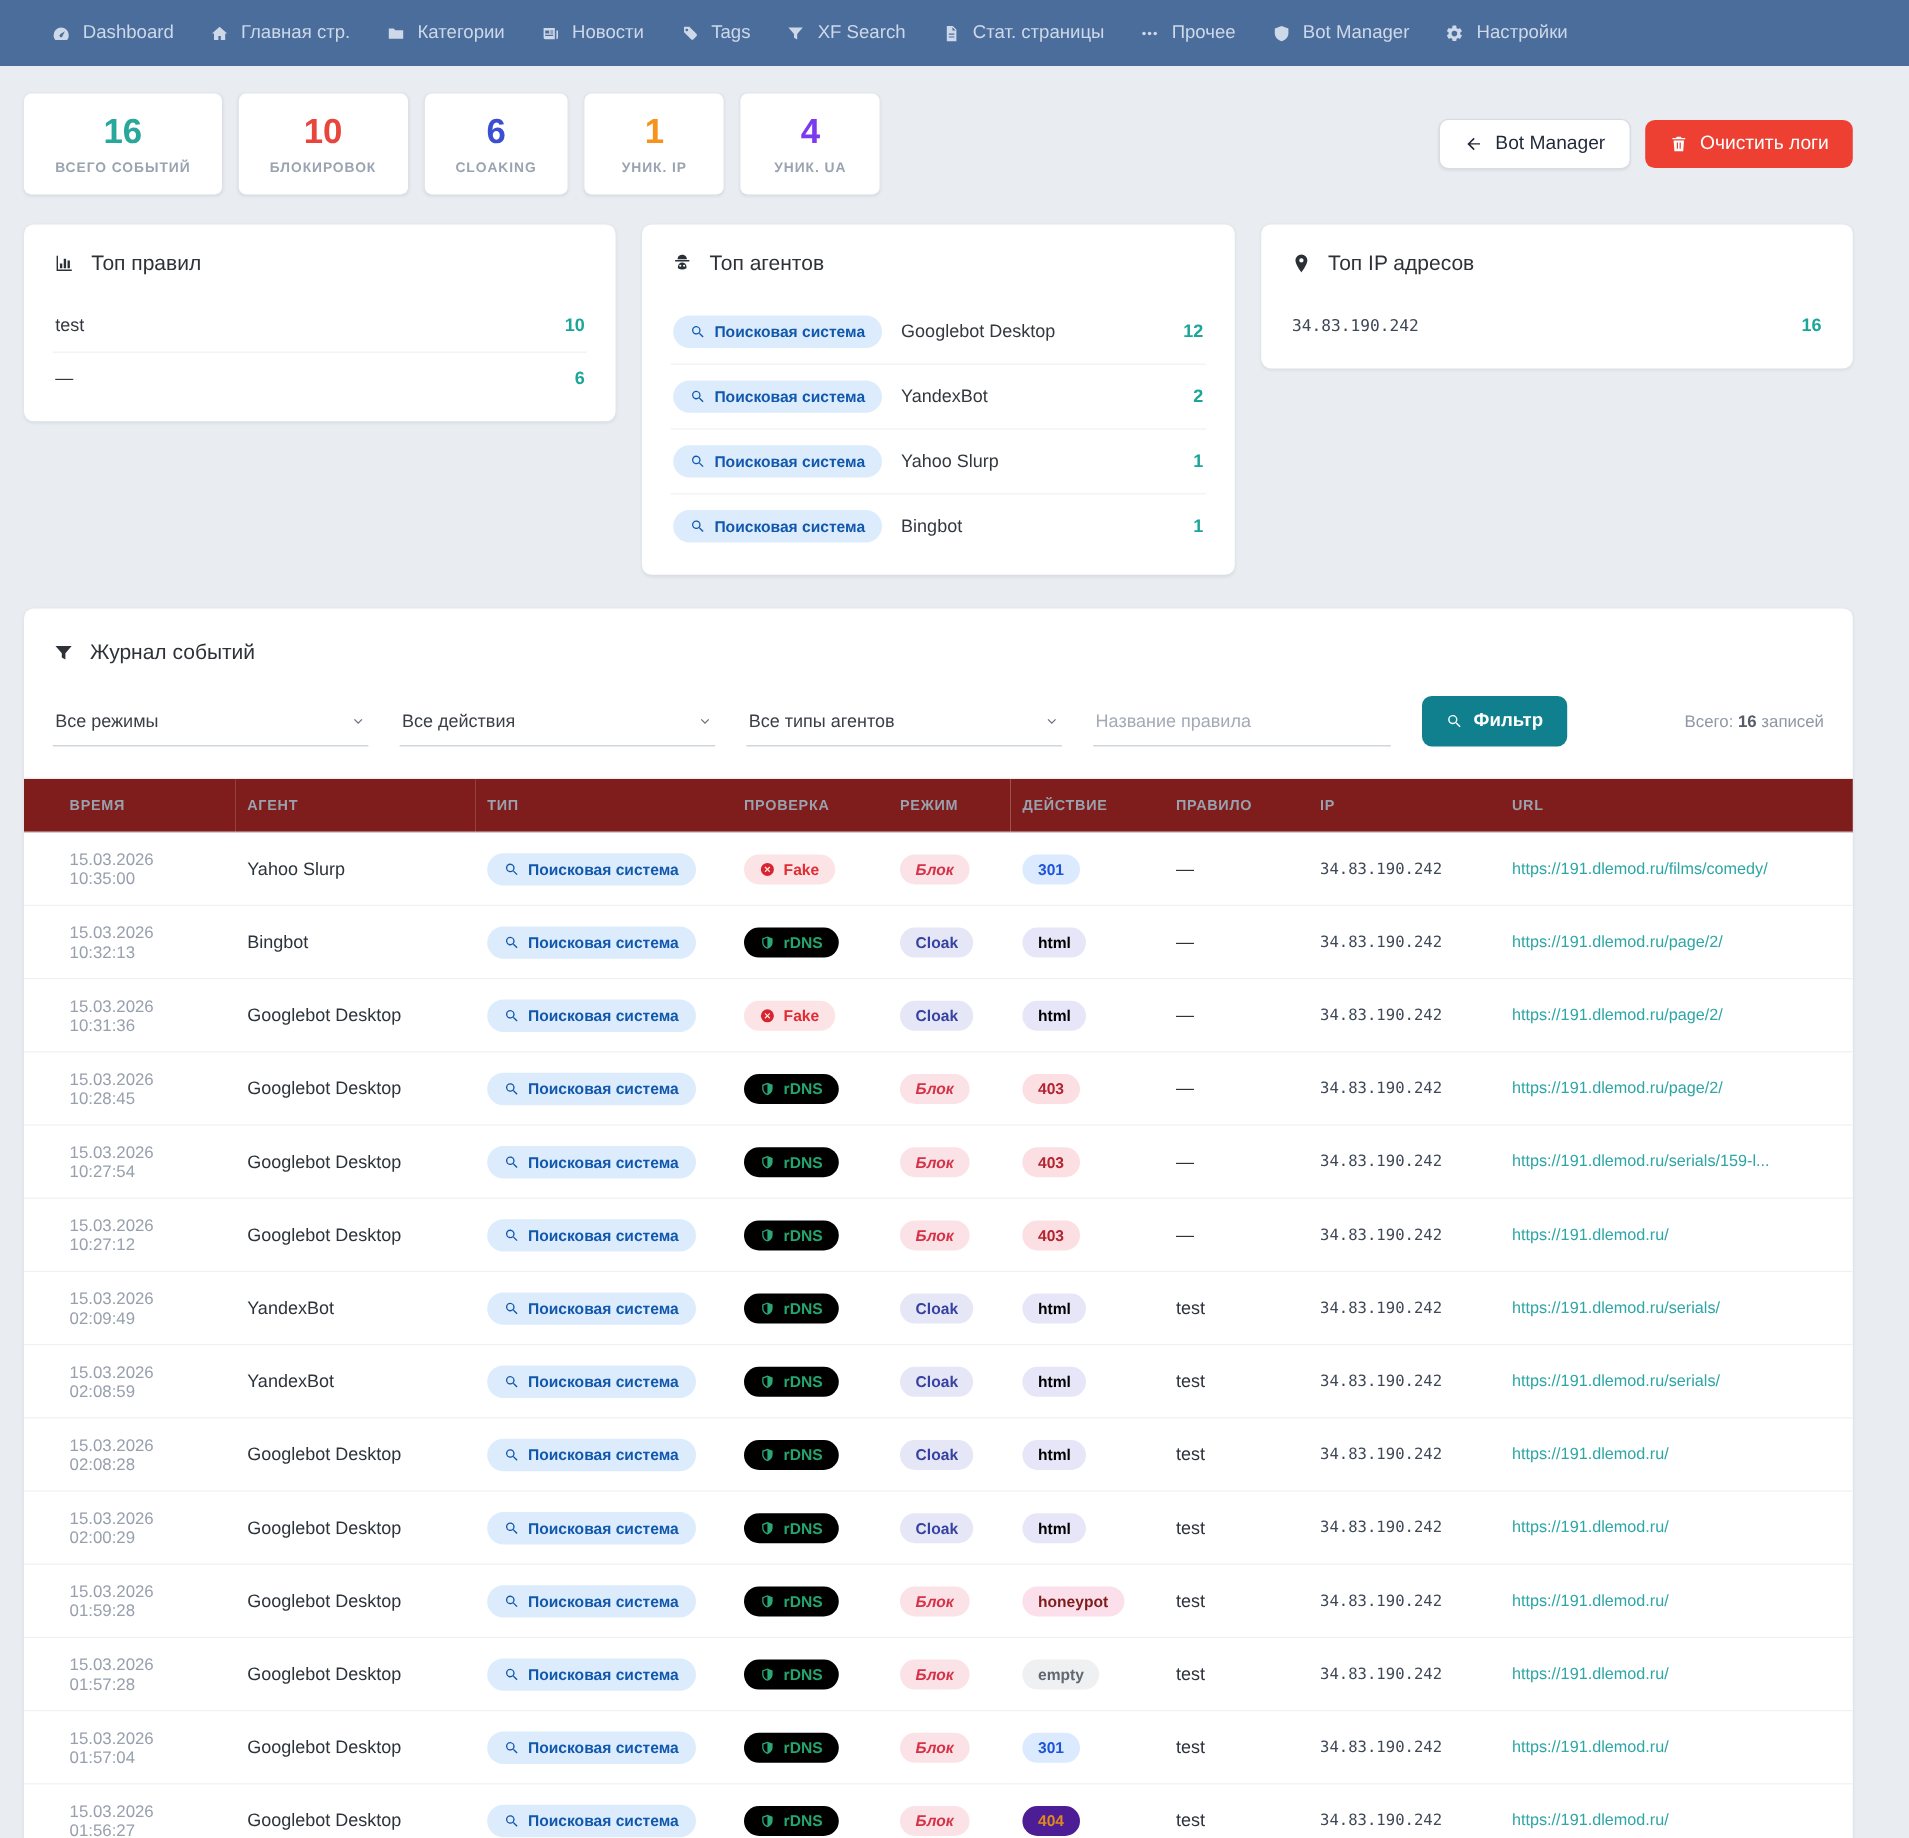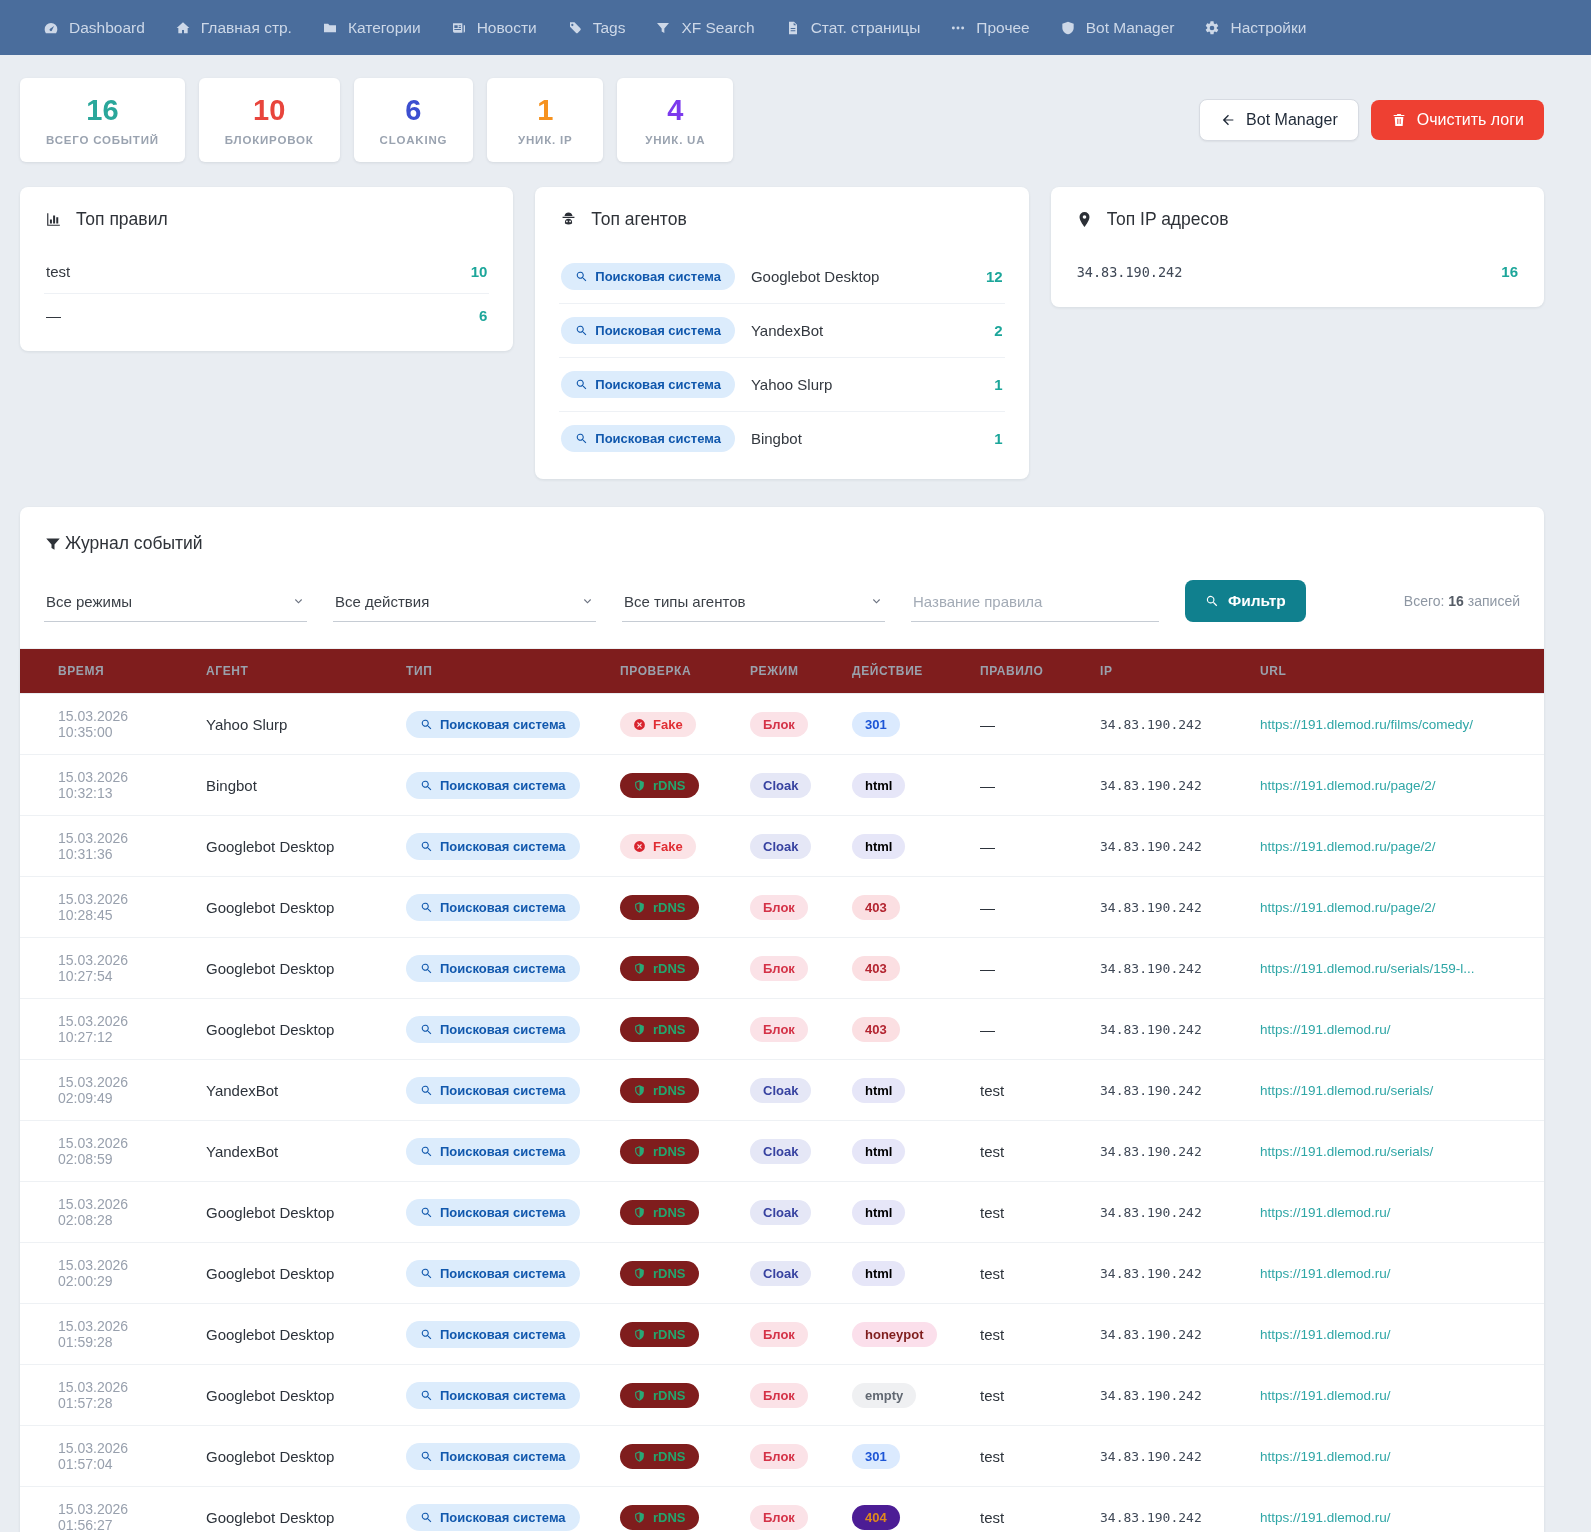--- a/index.html
+++ b/index.html
@@ -61,34 +61,34 @@
   
   .pill {
     display:inline-flex; align-items:center; gap:7px;
     border-radius:999px; font-weight:bold; font-size:13px;
     padding:5px 13px; white-space:nowrap;
   }
   .pill .icon svg { width:13px; height:13px; }
   .pill-type { background:#dcecfc; color:#1158ad; padding:6px 14px; }
   .pill-fake { background:#fbe3e6; color:#e02d33; }
   .pill-fake .icon { color:#d8242e; }
-  .pill-rdns { background:#7f1d1d; color:#23a56d; }
+  .pill-rdns { background:#000000; color:#23a56d; }
   .pill-rdns .icon { color:#2aa876; }
-  .pill-block { background:#fbe2e7; color:#d43247; }
+  .pill-block { background:#fbe2e7; color:#d43247;font-style:italic; }
   .pill-cloak { background:#e5e7f6; color:#3742a0; }
   .pill-301 { background:#dbeafe; color:#1d55d6; }
   .pill-html { background:#e6e6f8; color:#000000; }
   .pill-403 { background:#fbdfe2; color:#b32430; }
   .pill-404 { background:#4c1d95; color:#e0891c; }
   .pill-honeypot { background:#fbdfeb; color:#7f1d1d; }
   .pill-empty { background:#eff0f2; color:#616872; }
 
   
   .journal { margin-top:28px; background:#fff; border-radius:8px; box-shadow:0 1px 3px rgba(25,39,60,.09); padding:26px 0 16px; }
-  .journal-head { padding:0 24px; display:flex; gap:3px; align-items:center; font-size:17.5px; color:#2e3238; }
+  .journal-head { padding:0 24px; display:flex; gap:13px; align-items:center; font-size:17.5px; color:#2e3238; }
   .journal-head .icon svg { width:18px; height:18px; }
   .filters { display:flex; align-items:flex-end; gap:26px; padding:26px 24px 16px; }
   .uselect {
     width:263px; border-bottom:1px solid #c6ccd4; padding:8px 2px 11px;
     display:flex; align-items:center; font-size:15px; color:#3a3f46; cursor:pointer;
   }
   .uselect .chev { margin-left:auto; color:#6b7280; }
   .uselect .chev svg { width:13px; height:13px; }
   .rule-input {
     width:248px; border:none; border-bottom:1px solid #c6ccd4; padding:8px 2px 11px;

